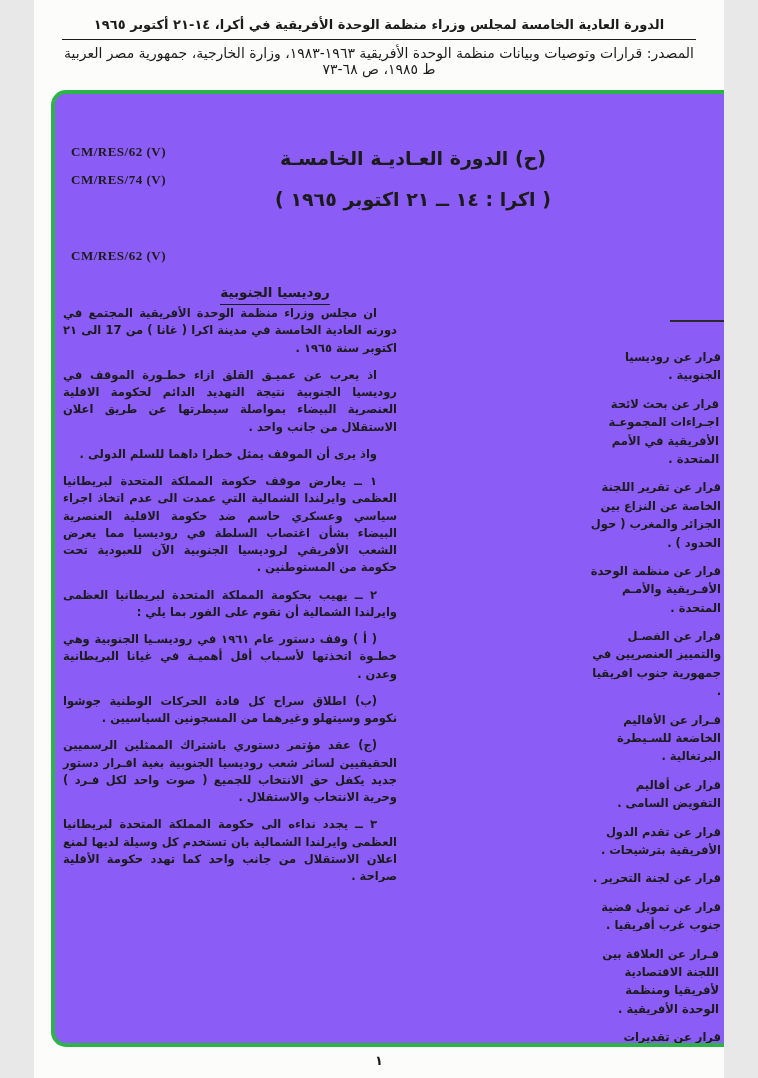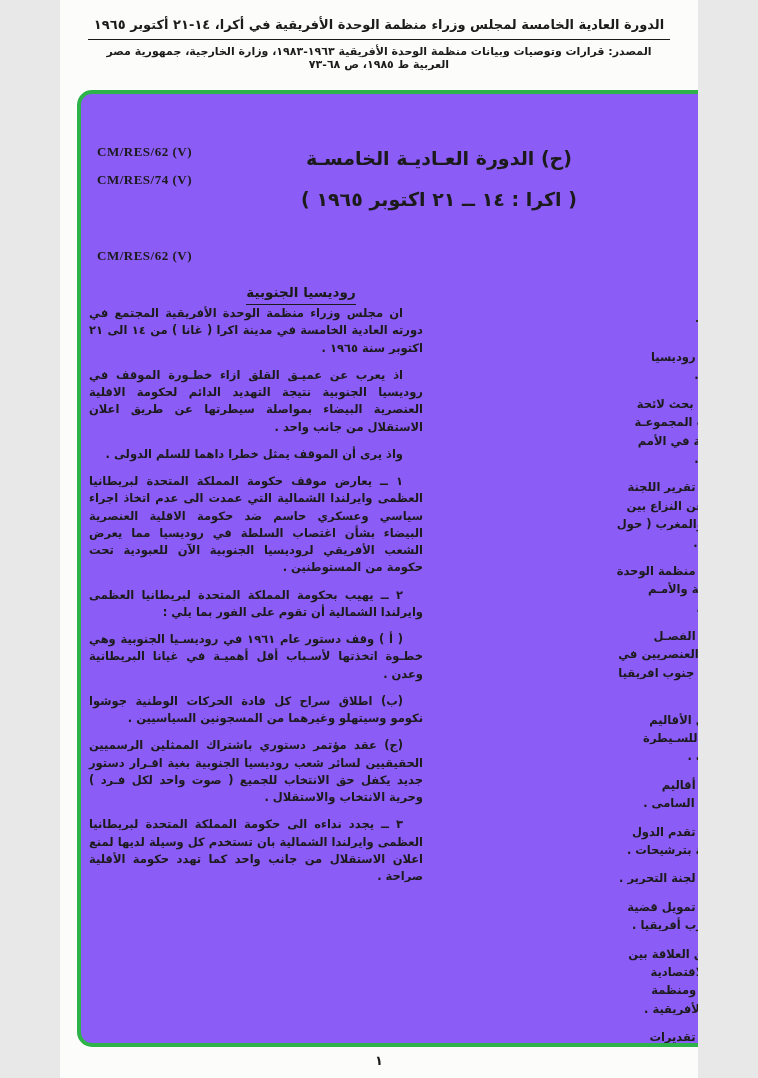--- a/index.html
+++ b/index.html
@@ -1,25 +1,25 @@
 <!DOCTYPE html>
 <html lang="ar"><head>
 <meta charset="utf-8">
 <style>
   * { margin:0; padding:0; box-sizing:border-box; }
   html,body { background:#e8e8e8; }
   .page {
-    width:638px; height:1078px; background:#fcfcfa; position:relative;
+    width:690px; height:1078px; background:#fcfcfa; position:relative;
     color:#1b1b1b; font-family:"DejaVu Sans", sans-serif; overflow:hidden;
     margin:0 auto;
   }
   .top-header { padding-top:17px; text-align:center; }
   .header-title { font-size:13px; font-weight:bold; direction:rtl; padding:0 30px; }
   .header-rule { height:0; border:none; border-top:1.5px solid #1b1b1b; margin:7px 28px 5px; }
-  .header-source { font-size:11px; font-weight:bold; direction:rtl; padding:0 30px; }
+  .header-source { font-size:14px; font-weight:normal; direction:rtl; padding:0 30px; }
 
   .green-box {
     position:absolute; top:90px; left:17px; width:724px; height:957px;
     border:4px solid #2db34a; border-radius:15px;
     padding:44px 8px 0; overflow:hidden; background:#8b5cf6;
   }
   .session-block { position:relative; min-height:88px; }
   .refs-top {
     position:absolute; top:6px; left:8px; direction:ltr;
     font-family:"Liberation Serif", serif; font-size:13px; font-weight:bold;
@@ -148,21 +148,21 @@
             </div>
 
           </div>
 
       </aside>
 
       <main class="body-col">
         <h2 class="article-title"><span class="title-text">روديسيا الجنوبية</span></h2>
         <div class="paragraphs">
 
-            <p class="para">ان مجلس وزراء منظمة الوحدة الأفريقية المجتمع في دورته العادية الخامسة في مدينة اكرا ( غانا ) من ١٤ الى ٢١ اكتوبر سنة ١٩٦٥ .</p>
+            <p class="para">ان مجلس وزراء منظمة الوحدة الأفريقية المجتمع في دورته العادية الخامسة في مدينة اكرا ( غانا ) من 17 الى ٢١ اكتوبر سنة ١٩٦٥ .</p>
 
             <p class="para">اذ يعرب عن عميـق القلق ازاء خطـورة الموقف في روديسيا الجنوبية نتيجة التهديد الدائم لحكومة الاقلية العنصرية البيضاء بمواصلة سيطرتها عن طريق اعلان الاستقلال من جانب واحد .</p>
 
             <p class="para">واذ يرى أن الموقف يمثل خطرا داهما للسلم الدولى .</p>
 
             <p class="para">١ ــ يعارض موقف حكومة المملكة المتحدة لبريطانيا العظمى وايرلندا الشمالية التي عمدت الى عدم اتخاذ اجراء سياسي وعسكري حاسم ضد حكومة الاقلية العنصرية البيضاء بشأن اغتصاب السلطة في روديسيا مما يعرض الشعب الأفريقي لروديسيا الجنوبية الآن للعبودية تحت حكومة من المستوطنين .</p>
 
             <p class="para">٢ ــ يهيب بحكومة المملكة المتحدة لبريطانيا العظمى وايرلندا الشمالية أن تقوم على الفور بما يلي :</p>
 
             <p class="para">( أ ) وقف دستور عام ١٩٦١ في روديسـيا الجنوبية وهي خطـوة اتخذتها لأسـباب أقل أهميـة في غيانا البريطانية وعدن .</p>

